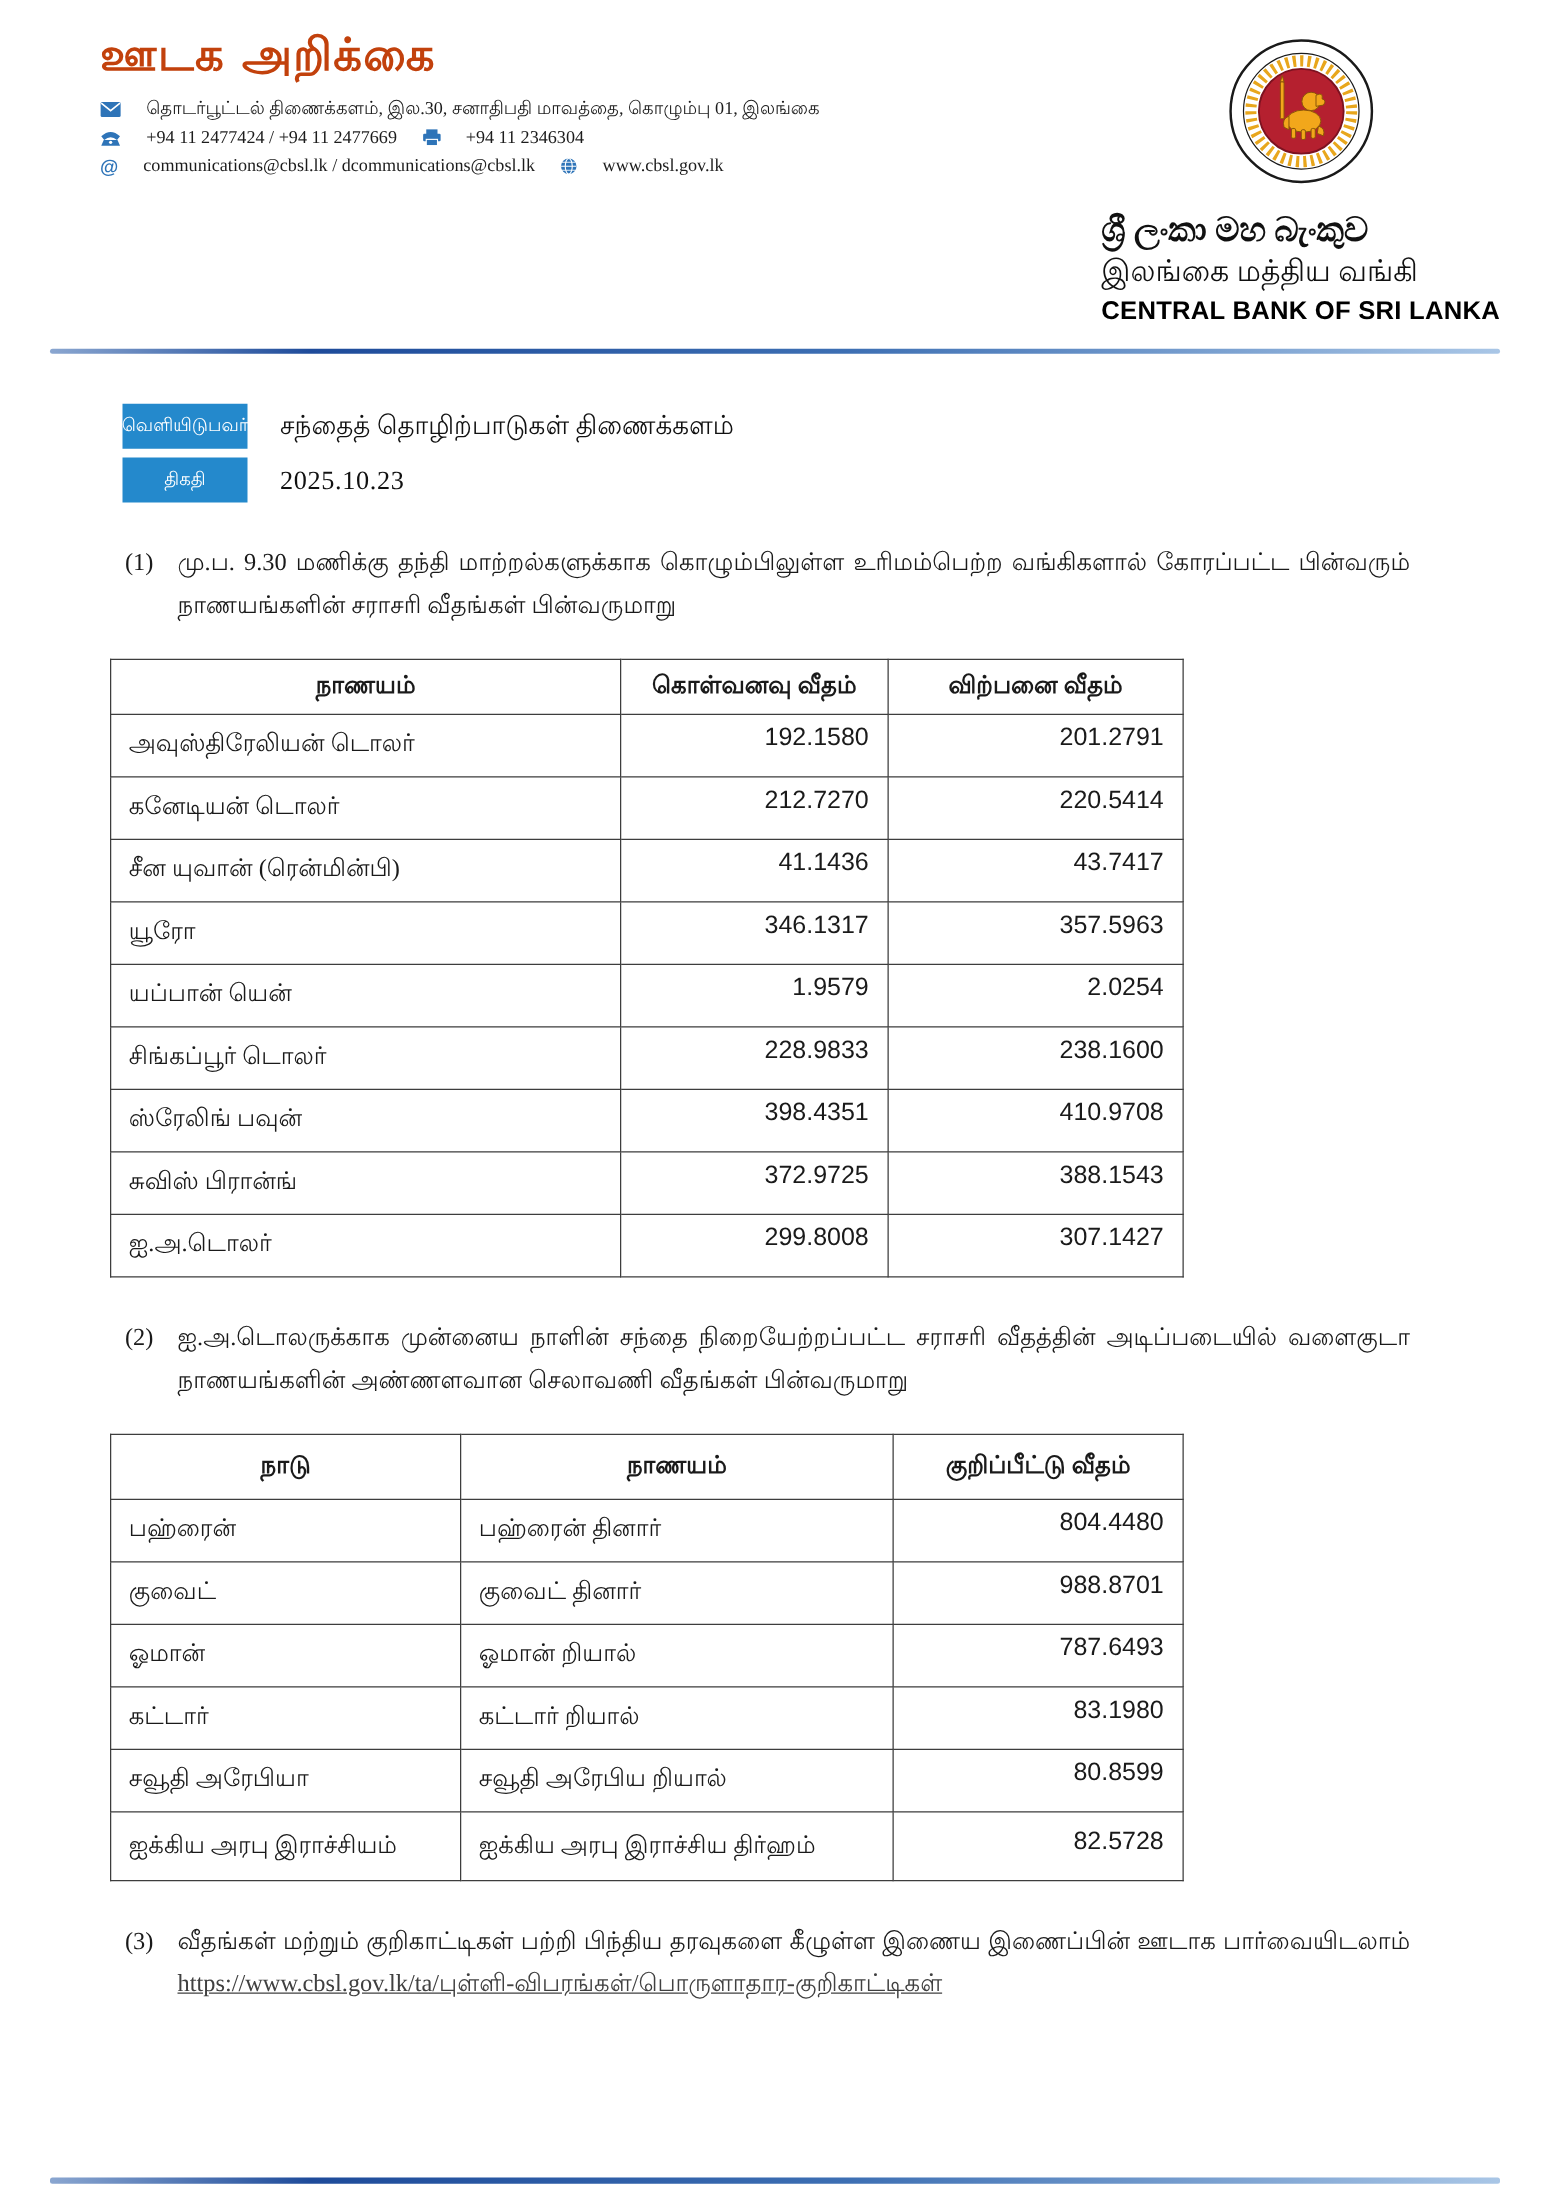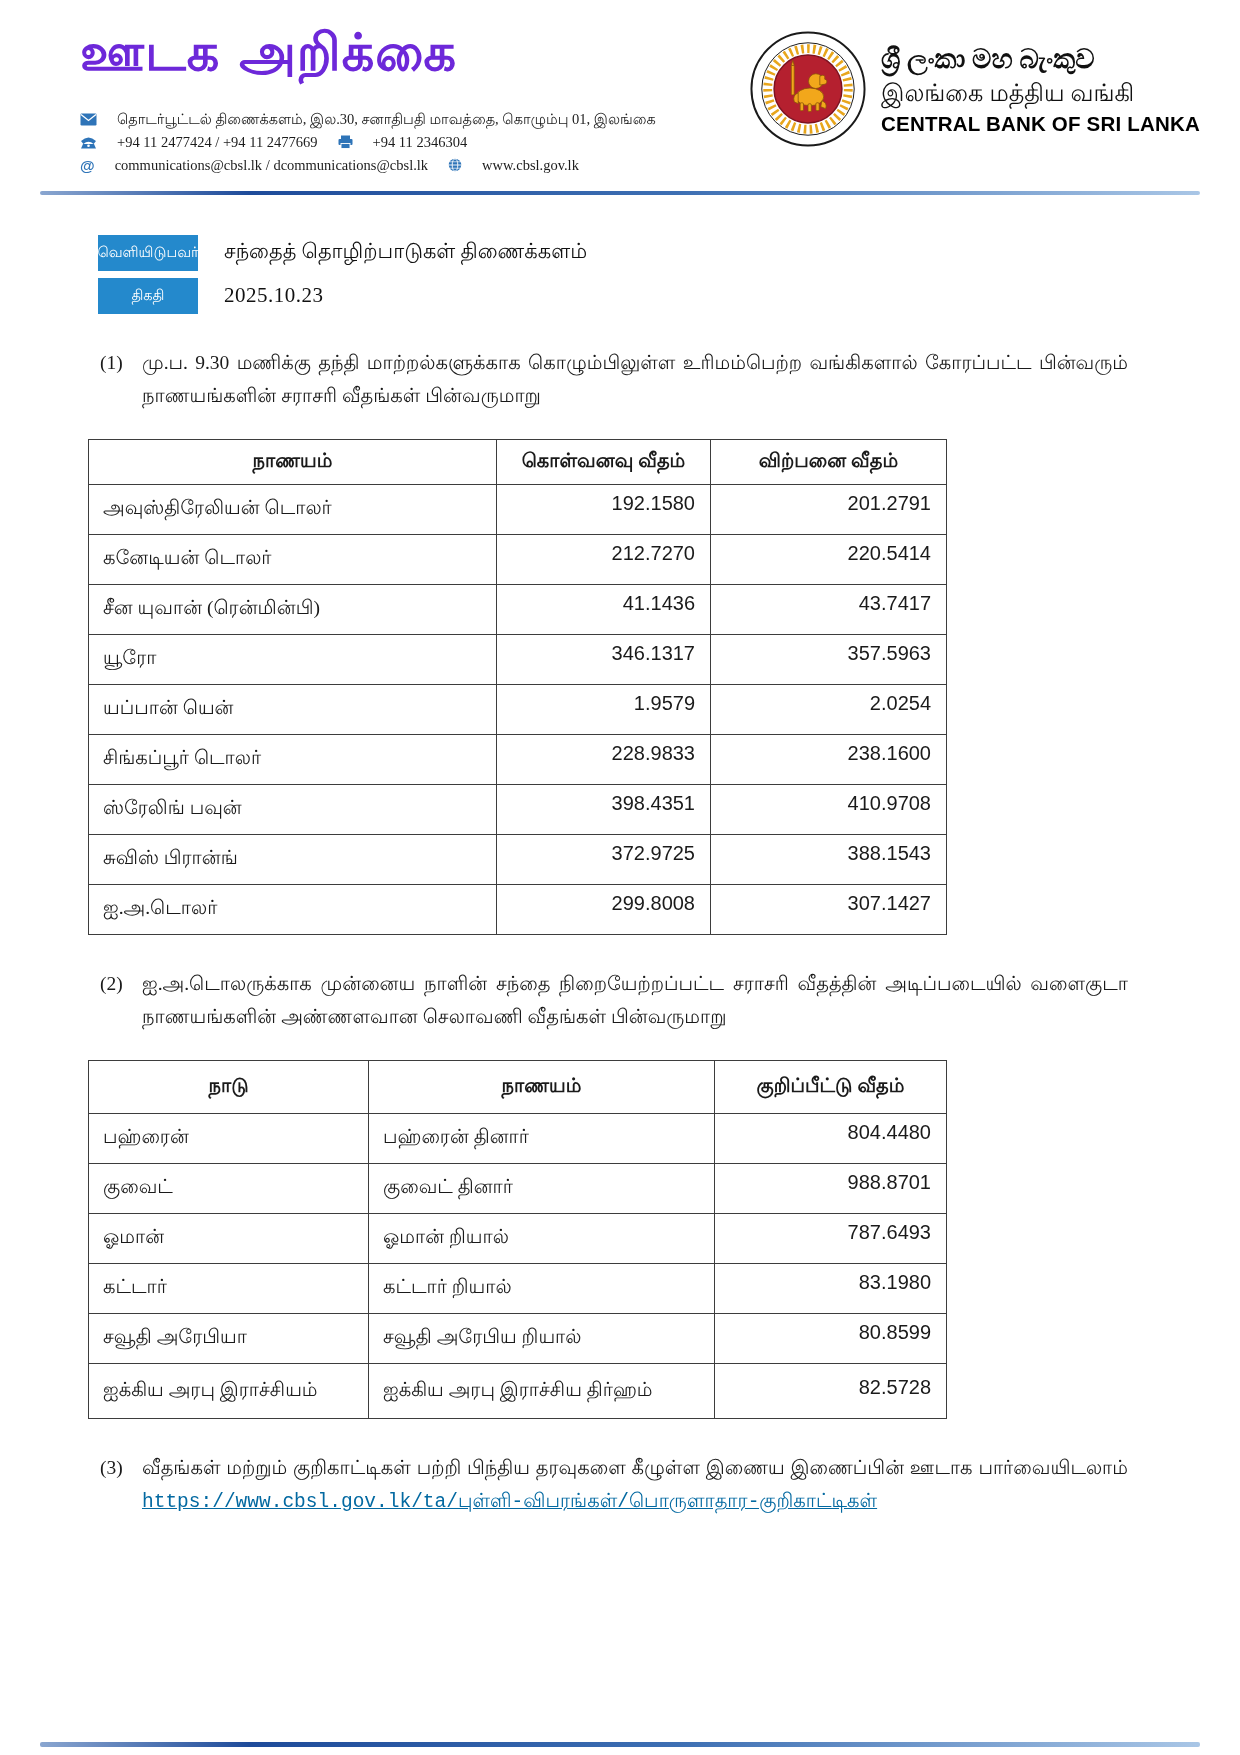--- a/index.html
+++ b/index.html
@@ -7,30 +7,30 @@
   body {
     width:1240px; height:1755px; position:relative; overflow:hidden;
     font-family:"Liberation Serif", serif; color:#1a1a1a;
   }
   
   .top { display:flex; justify-content:space-between; align-items:flex-start;
          padding:26px 40px 0 80px; }
   .masthead-left { max-width:560px; }
   .masthead-title {
     font-family:"DejaVu Sans", sans-serif; font-weight:800;
-    font-size:51px; letter-spacing:1px; color:#6d28d9; line-height:1.05;
-    margin-bottom:28px;
+    font-size:36px; letter-spacing:1px; color:#c2410c; line-height:1.05;
+    margin-bottom:12px;
   }
   .contact-line { display:flex; align-items:center; gap:20px;
     font-size:14.5px; line-height:23px; color:#1c1c1c;
     font-family:"Liberation Serif", serif; white-space:nowrap; }
   .contact-line .ico { flex:0 0 auto; display:inline-flex; }
   .at-glyph { font-family:"Liberation Sans", sans-serif; font-weight:bold;
     color:#2e74b8; font-size:15px; line-height:15px; }
-  .masthead-right { display:flex; align-items:center; gap:14px; padding-top:4px; }
+  .masthead-right { display:flex; align-items:center; gap:14px; padding-top:4px;flex-direction:column; }
   .bank-names { text-align:left; }
   .bank-name-si { font-size:27px; font-weight:600; color:#111; line-height:1.3; }
   .bank-name-ta { font-size:24px; color:#111; line-height:1.35; }
   .bank-name-en { font-family:"Liberation Sans", sans-serif; font-weight:bold;
     font-size:20.5px; color:#000; letter-spacing:0.2px; line-height:1.5; }
   .rule { height:4px;
     background:linear-gradient(90deg,#8aa6d0 0%,#1e4b9a 18%,#3d6fb3 55%,#a9c6e6 100%);
     border-radius:2px; }
   .top-rule { margin:14px 40px 0 40px; }
   .bottom-rule { position:absolute; left:40px; right:40px; bottom:8px; height:5px; }
@@ -39,21 +39,21 @@
   .meta-row { display:flex; align-items:center; margin-bottom:7px; }
   .meta-chip { width:100px; min-height:36px; background:#2489cc; color:#ffffff;
     font-family:"Liberation Sans", sans-serif; font-size:14.5px;
     display:flex; align-items:center; justify-content:center; padding:6px 4px; }
   .meta-value { margin-left:26px; font-size:21px; color:#111; }
   .meta-value.date { letter-spacing:0.5px; }
   
   .para { margin:32px 112px 0 100px; font-size:19.5px; line-height:1.72;
     text-align:justify; position:relative; padding-left:42px; }
   .para .pnum { position:absolute; left:0; top:0; }
-  .para a { color:#0369a1; text-decoration:underline;font-family:Liberation Mono, monospace; }
+  .para a { color:#404040; text-decoration:underline; }
   
   table { border-collapse:collapse; margin:26px 0 0 88px; width:858px;
           table-layout:fixed; }
   th, td { border:1.6px solid #3d3d3d; }
   th { font-weight:bold; font-size:19.5px; text-align:center; }
   td.name { font-size:19.5px; text-align:left; padding:7px 10px 7px 14px; }
   td.num  { font-family:"Liberation Sans", sans-serif; font-size:20px;
             text-align:right; padding:7px 15px 19px 6px; }
   .t1 th { padding:10px 4px; }
   .t1 td { height:38px; }

